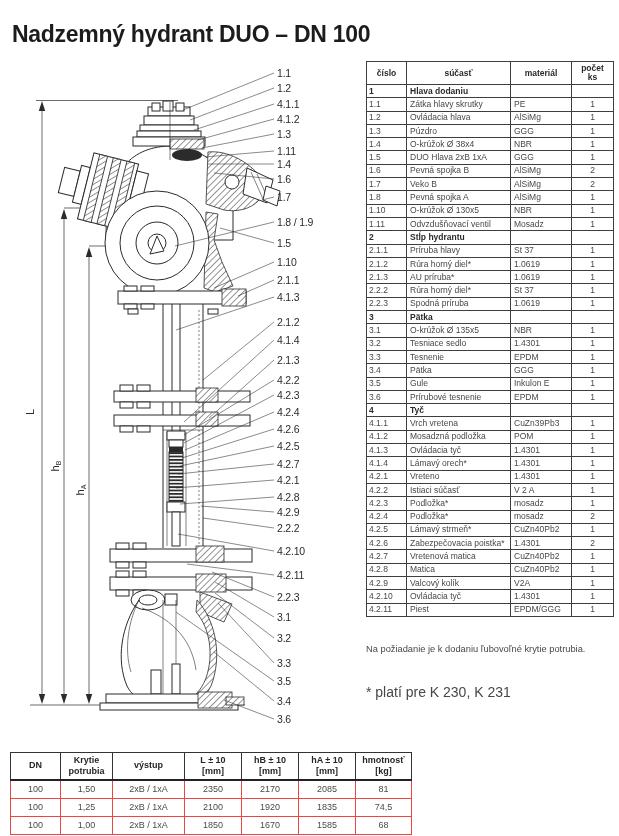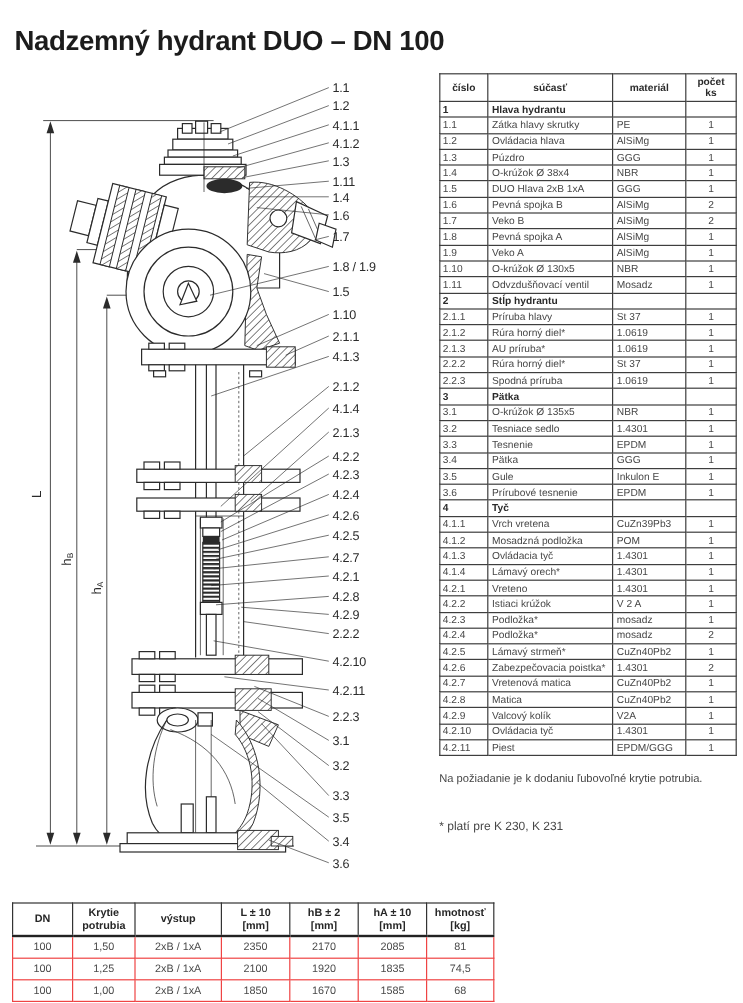--- a/index.html
+++ b/index.html
@@ -34,21 +34,21 @@
   .parts th{
     text-align:center;font-weight:bold;color:#2a2a2a;height:22px;
     white-space:pre-line;vertical-align:middle;
   }
   .parts td:nth-child(1){padding-left:2px;}
   .parts td:nth-child(4){text-align:center;}
   .parts tr.section td{font-weight:bold;color:#2a2a2a;}
   
   .notes{position:absolute;left:366px;top:643px;font-size:9.3px;line-height:1.5;color:#474747;}
   .notes .b{font-weight:bold;color:#2a2a2a;}
-  .footnote{position:absolute;left:366px;top:684px;font-size:10px;color:#474747;}
+  .footnote{position:absolute;left:366px;top:684px;font-size:14px;color:#474747;}
   
   .dims{
     position:absolute;left:10px;top:752px;width:401px;border-collapse:collapse;
     table-layout:fixed;font-size:9px;color:#4a4a4a;border:1.5px solid #2e2e2e;padding-left:44px;
   }
   .dims th{
     border:1px solid #333;border-bottom:2px solid #222;font-weight:bold;color:#262626;
     padding:2px 1px;line-height:1.2;white-space:pre-line;text-align:center;vertical-align:middle;
   }
   .dims td{border:1px solid #ef4444;height:15px;text-align:center;}
@@ -286,21 +286,21 @@
       <th>číslo</th>
       <th>súčasť</th>
       <th>materiál</th>
       <th>počet
 ks</th>
     </tr>
   </thead>
   <tbody>
       <tr class="section">
         <td>1</td>
-        <td>Hlava hydrantu</td>
+        <td>Hlava dodaniu</td>
         <td></td>
         <td></td>
       </tr>
       <tr>
         <td>1.1</td>
         <td>Zátka hlavy skrutky</td>
         <td>PE</td>
         <td>1</td>
       </tr>
       <tr>
@@ -339,26 +339,20 @@
         <td>AlSiMg</td>
         <td>2</td>
       </tr>
       <tr>
         <td>1.8</td>
         <td>Pevná spojka A</td>
         <td>AlSiMg</td>
         <td>1</td>
       </tr>
       <tr>
-        <td>1.9</td>
-        <td>Veko A</td>
-        <td>AlSiMg</td>
-        <td>1</td>
-      </tr>
-      <tr>
         <td>1.10</td>
         <td>O-krúžok Ø 130x5</td>
         <td>NBR</td>
         <td>1</td>
       </tr>
       <tr>
         <td>1.11</td>
         <td>Odvzdušňovací ventil</td>
         <td>Mosadz</td>
         <td>1</td>
@@ -472,21 +466,21 @@
         <td>1</td>
       </tr>
       <tr>
         <td>4.2.1</td>
         <td>Vreteno</td>
         <td>1.4301</td>
         <td>1</td>
       </tr>
       <tr>
         <td>4.2.2</td>
-        <td>Istiaci krúžok</td>
+        <td>Istiaci súčasť</td>
         <td>V 2 A</td>
         <td>1</td>
       </tr>
       <tr>
         <td>4.2.3</td>
         <td>Podložka*</td>
         <td>mosadz</td>
         <td>1</td>
       </tr>
       <tr>
@@ -556,21 +550,21 @@
       <col style="width:56px">
     </colgroup>
   <thead>
       <tr>
         <th>DN</th>
         <th>Krytie
 potrubia</th>
         <th>výstup</th>
         <th>L ± 10
 [mm]</th>
-        <th>hB ± 2
+        <th>hB ± 10
 [mm]</th>
         <th>hA ± 10
 [mm]</th>
         <th>hmotnosť
 [kg]</th>
       </tr>
     </thead>
   <tbody>
       <tr>
         <td>100</td>

